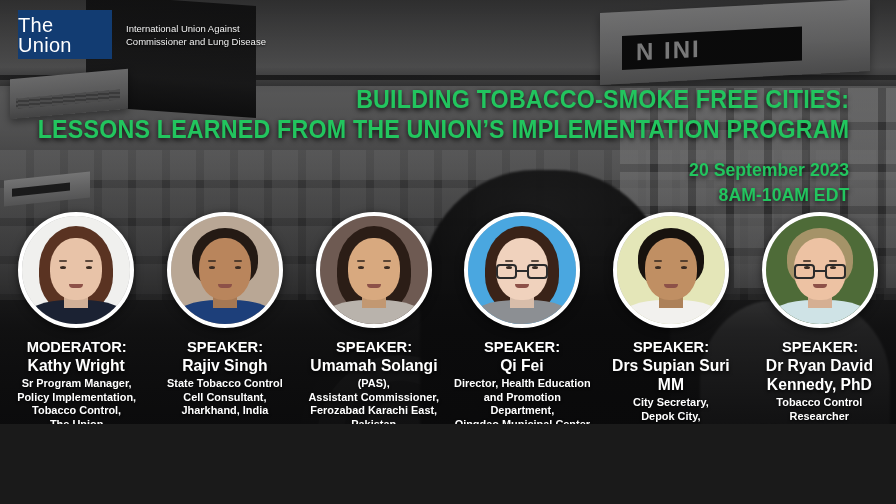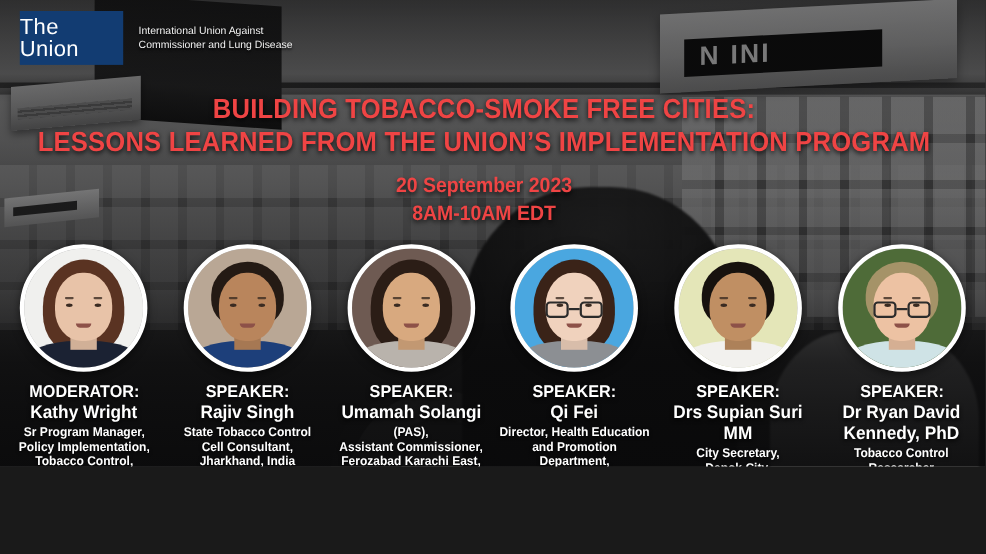--- a/index.html
+++ b/index.html
@@ -140,22 +140,22 @@
     margin-left:14px; margin-top:13px;
     color:#f2f2f2;
     font:400 9.5px/1.35 "Liberation Sans", sans-serif;
     text-shadow:0 1px 2px rgba(0,0,0,.85);
     white-space:pre-line;
   }
 
   
   .titleblock{
     position:absolute; left:0; right:16px; top:84px;
-    text-align:center;
-    color:#ef4444;
+    text-align:right;
+    color:#22c55e;
     text-shadow:0 2px 5px rgba(0,0,0,.85);
   }
   .t-line{
     font-family:"Liberation Sans Narrow","Liberation Sans", sans-serif;
     font-weight:700;
     font-size:25px;
     line-height:30px;
     letter-spacing:.2px;
     transform:scaleX(.93);
     white-space:nowrap;
@@ -171,21 +171,21 @@
   .t-time{
     font-family:"Liberation Sans Narrow","Liberation Sans", sans-serif;
     font-weight:700;
     font-size:19px;
     line-height:25px;
     transform:scaleX(.93);
   }
 
   
   .speakers{
-    position:absolute; left:0; right:0; top:222px;
+    position:absolute; left:0; right:0; top:212px;
     display:flex;
     padding:0 2px;
   }
   .sp{
     flex:1 1 0;
     display:flex; flex-direction:column; align-items:center;
     min-width:0;
   }
   .portrait{
     width:116px; height:116px; border-radius:50%;

